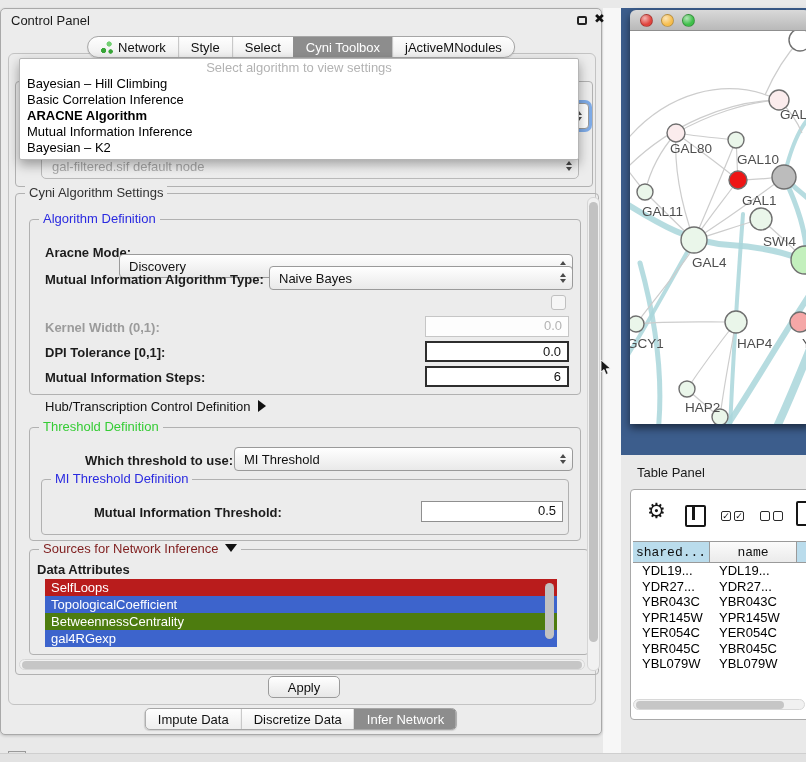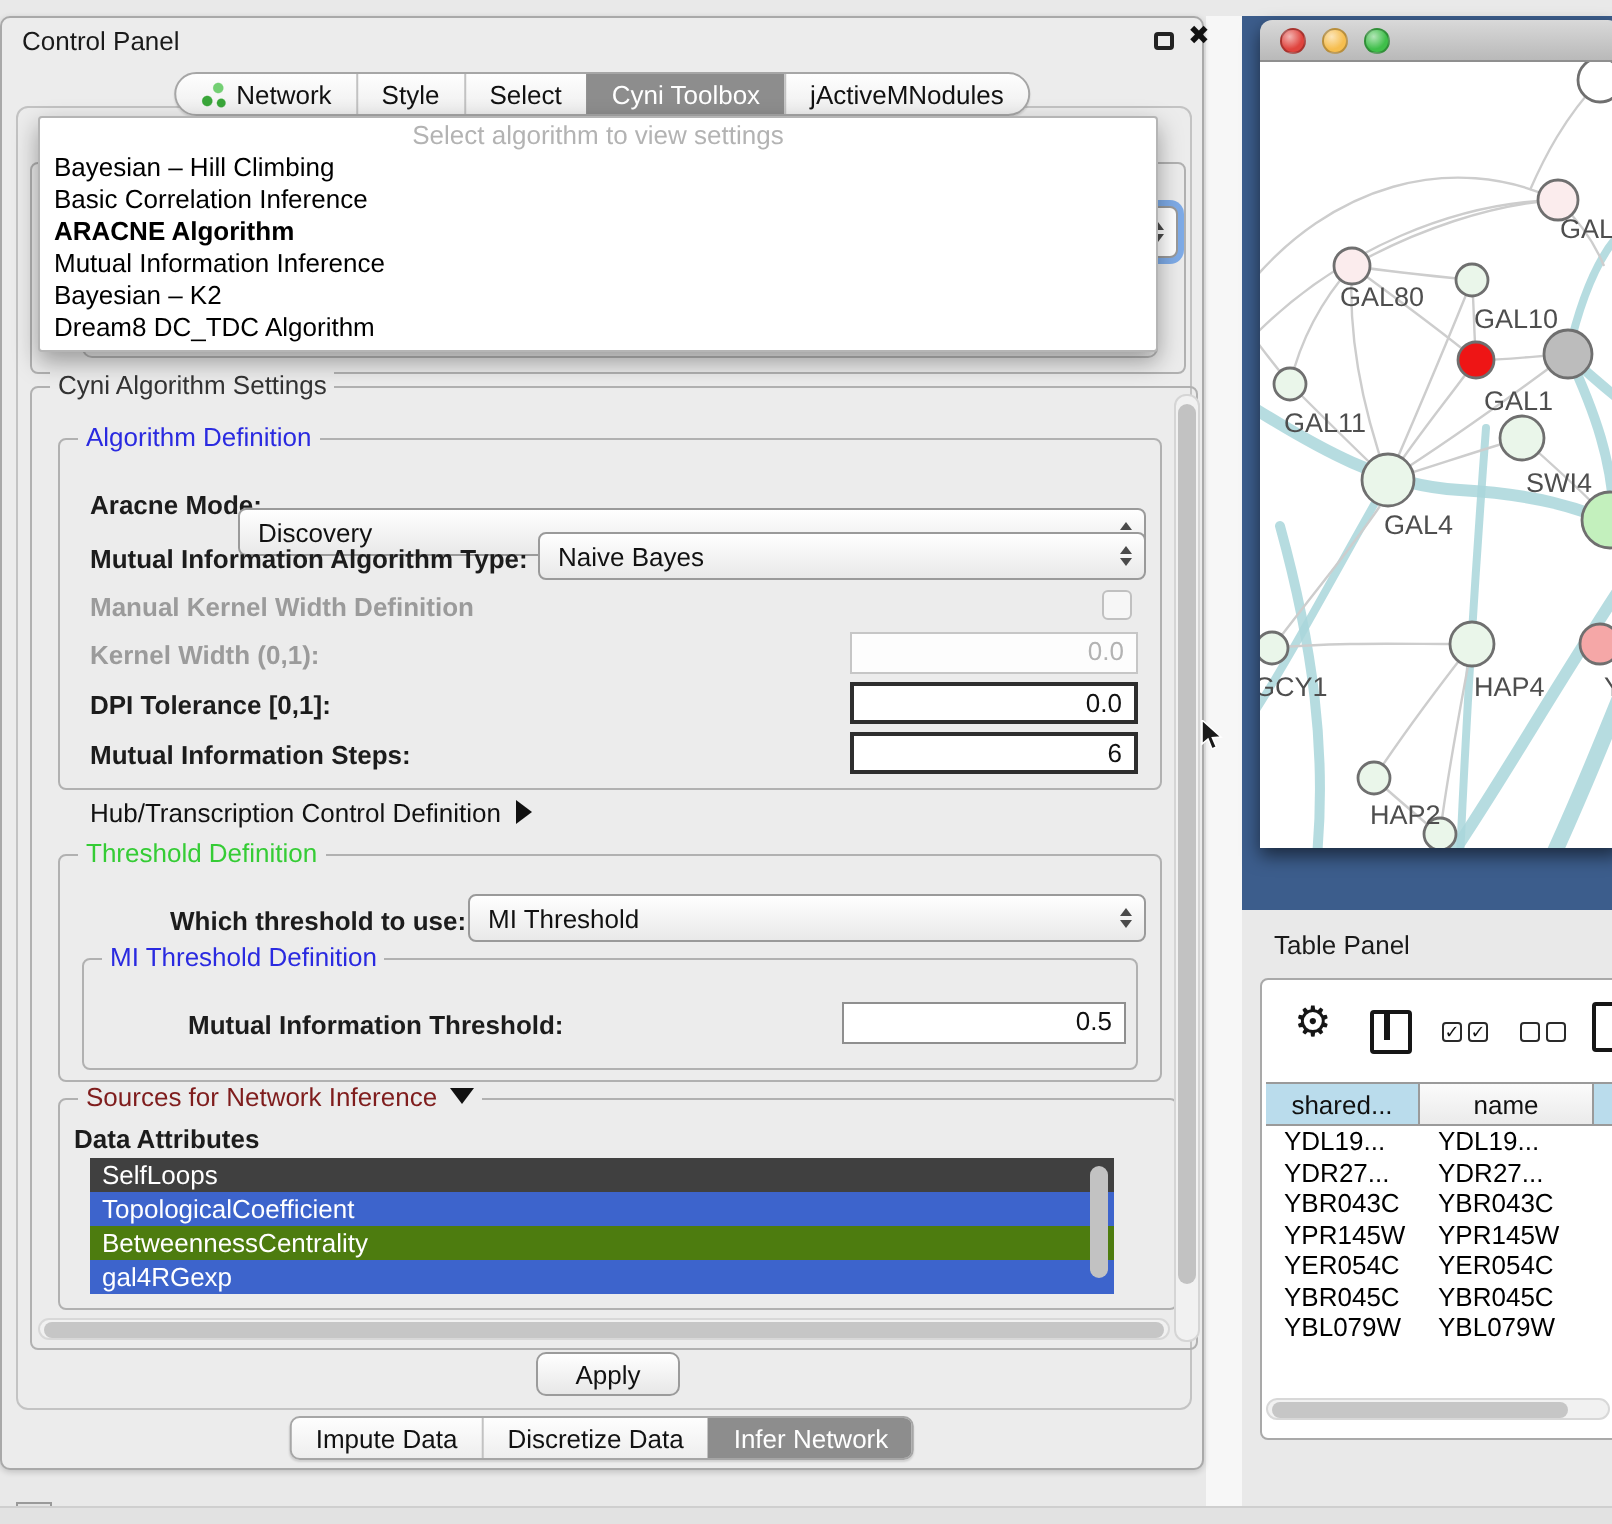--- a/index.html
+++ b/index.html
@@ -84,21 +84,21 @@
   #table-panel-title{left:637px;top:465px;font-size:13px;color:#1a1a1a;}
   #table-window{left:630px;top:489px;width:180px;height:231px;background:#fff;border:1px solid #a9a9a9;border-radius:4px;}
   #tbl-toolbar{left:0;top:0;width:100%;height:50px;}
   .gear{position:absolute;left:16px;top:9px;font-size:21px;color:#161616;font-family:"DejaVu Sans",sans-serif;}
   .split-cols{position:absolute;left:54px;top:15px;width:17px;height:18px;border:2.5px solid #161616;border-radius:2px;}
   .split-cols:before{content:"";position:absolute;left:5px;top:0;width:2.5px;height:13px;background:#161616;}
   .cb-pair{position:absolute;top:21px;display:flex;gap:3px;}
   .cb{width:10px;height:10px;border:1.5px solid #2a2a2a;border-radius:2px;font-size:9px;line-height:9px;text-align:center;color:#111;box-sizing:border-box;}
   .doc-icon{position:absolute;left:165px;top:11px;width:16px;height:21px;border:2.5px solid #161616;border-radius:2px;background:#fff;}
   #tbl-header{left:2px;top:51px;width:176px;height:22px;display:flex;overflow:hidden;border-top:1px solid #9a9a9a;border-bottom:1px solid #9a9a9a;}
-  .th{height:22px;line-height:22px;font-size:13px;color:#111;text-align:center;border-right:1px solid #9a9a9a;flex:none;box-sizing:border-box;}
+  .th{height:22px;line-height:22px;font-size:13px;color:#111;text-align:center;border-right:1px solid #9a9a9a;flex:none;box-sizing:border-box;font-family:Liberation Mono, monospace;}
   .th.blue{background:#badcec;}
   .th.plain{background:linear-gradient(#fbfbfb,#e9e9e9);}
   #tbl-rows{left:2px;top:73px;width:172px;height:108px;overflow:hidden;}
   .trow{display:flex;height:15.5px;}
   .td{flex:none;font-size:13px;line-height:15.5px;color:#000;padding-left:9px;white-space:nowrap;overflow:hidden;box-sizing:border-box;}
 
   #bottom-strip{left:0;top:753px;width:806px;height:9px;background:#e2e2e2;border-top:1px solid #cfcfcf;}
   #mini-box{left:8px;top:751px;width:18px;height:11px;border:1px solid #9a9a9a;background:#e4e4e4;border-bottom:none;}
   #gutter{left:603px;top:8px;width:18px;height:754px;background:#f7f7f7;}
   #cursor{left:600px;top:360px;z-index:50;}
@@ -293,21 +293,20 @@
   </div>
 
   <div class="abs" id="algo-popup">
     <div class="popup-header">Select algorithm to view settings</div>
     <div id="algo-items">
         <div class="popup-item">Bayesian – Hill Climbing</div>
         <div class="popup-item">Basic Correlation Inference</div>
         <div class="popup-item bold">ARACNE Algorithm</div>
         <div class="popup-item">Mutual Information Inference</div>
         <div class="popup-item">Bayesian – K2</div>
-        <div class="popup-item">Dream8 DC_TDC Algorithm</div>
       </div>
   </div>
 
   <div class="abs group" style="left:14px;top:184px;width:584px;height:482px;"></div>
   <div class="legend" style="left:24px;top:177px;color:#333;">Cyni Algorithm Settings</div>
 
   <div class="abs group" style="left:28px;top:210px;width:552px;height:176px;"></div>
   <div class="legend" style="left:38px;top:203px;color:#2a2ae0;">Algorithm Definition</div>
 
   <div class="lbl" style="left:44px;top:236px;">Aracne Mode:</div>
@@ -321,21 +320,20 @@
 
   <div class="lbl" style="left:44px;top:263px;">Mutual Information Algorithm Type:</div>
   <div class="combo" style="left:268px;top:257px;width:304px;">
     <span>Naive Bayes</span>
     <span class="stepper">
         <i class="up"></i>
         <i class="dn"></i>
       </span>
   </div>
 
-  <div class="lbl dis" style="left:44px;top:287px;">Manual Kernel Width Definition</div>
   <div class="abs checkbox" style="left:550px;top:286px;"></div>
 
   <div class="lbl dis" style="left:44px;top:311px;">Kernel Width (0,1):</div>
   <div class="field disabled" style="left:424px;top:307px;width:144px;">0.0</div>
 
   <div class="lbl" style="left:44px;top:336px;">DPI Tolerance [0,1]:</div>
   <div class="field strong" style="left:424px;top:332px;width:144px;">0.0</div>
 
   <div class="lbl" style="left:44px;top:361px;">Mutual Information Steps:</div>
   <div class="field strong" style="left:424px;top:357px;width:144px;">6</div>
@@ -361,21 +359,21 @@
 
   <div class="lbl" style="left:50px;top:496px;padding-left:43px;">Mutual Information Threshold:</div>
   <div class="field soft" style="left:420px;top:492px;width:142px;">0.5</div>
 
   <div class="abs group" style="left:28px;top:540px;width:560px;height:106px;"></div>
   <div class="legend" style="left:38px;top:533px;color:#7f1d1d;">
     <span>Sources for Network Inference</span><span class="tri-down"></span>
   </div>
   <div class="lbl" style="left:36px;top:553px;">Data Attributes</div>
   <div class="abs" id="sources-list" style="left:44px;top:570px;width:512px;height:68px;background:#fff;">
-      <div class="list-item" style="background: #404040;">SelfLoops</div>
+      <div class="list-item" style="background: #b91c1c;">SelfLoops</div>
       <div class="list-item" style="background: rgb(61, 100, 204);">TopologicalCoefficient</div>
       <div class="list-item" style="background: #4d7c0f;">BetweennessCentrality</div>
       <div class="list-item" style="background: rgb(61, 100, 204);">gal4RGexp</div>
     </div>
   <div class="abs vthumb" style="left:544px;top:574px;width:9px;height:56px;"></div>
 
   <div class="abs vscroll" style="left:586px;top:188px;width:13px;height:474px;">
     <span class="vthumb" style="left:1px;top:4px;width:9px;height:440px;"></span>
   </div>
   <div class="abs hscroll" style="left:18px;top:650px;width:566px;height:11px;">

